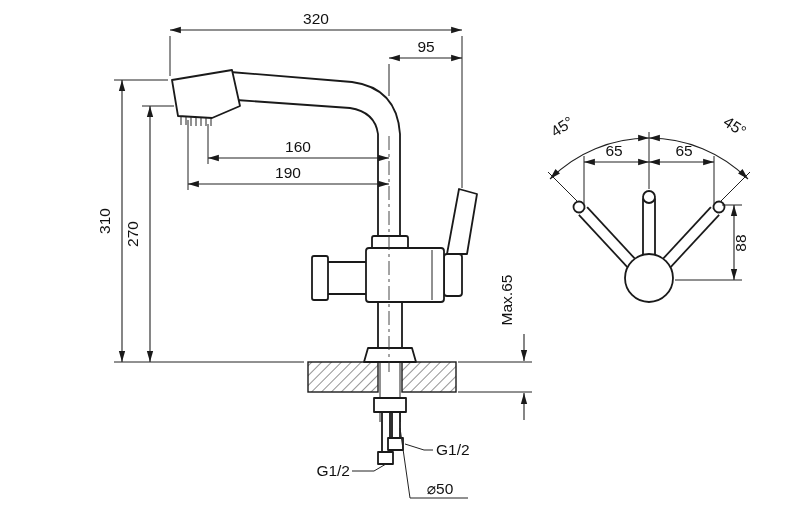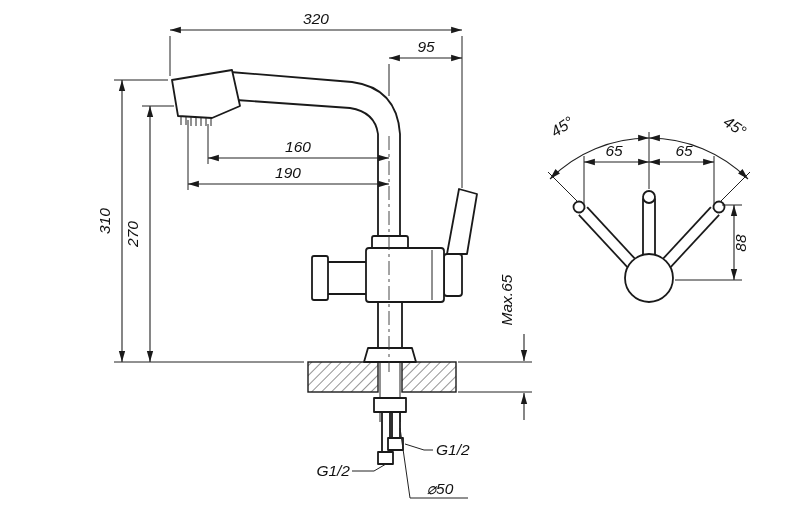--- a/index.html
+++ b/index.html
@@ -7,21 +7,20 @@
     padding: 0;
     background: #ffffff;
     width: 800px;
     height: 526px;
     overflow: hidden;
   }
   .sheet {
     width: 800px;
     height: 526px;
     background: #ffffff;
-    font-style: italic;
   }
   svg text {
     font-family: "Liberation Sans", sans-serif;
     font-size: 15.5px;
     fill: #111111;
   }
   .obj {
     fill: #ffffff;
     stroke: #1a1a1a;
     stroke-width: 1.8;

